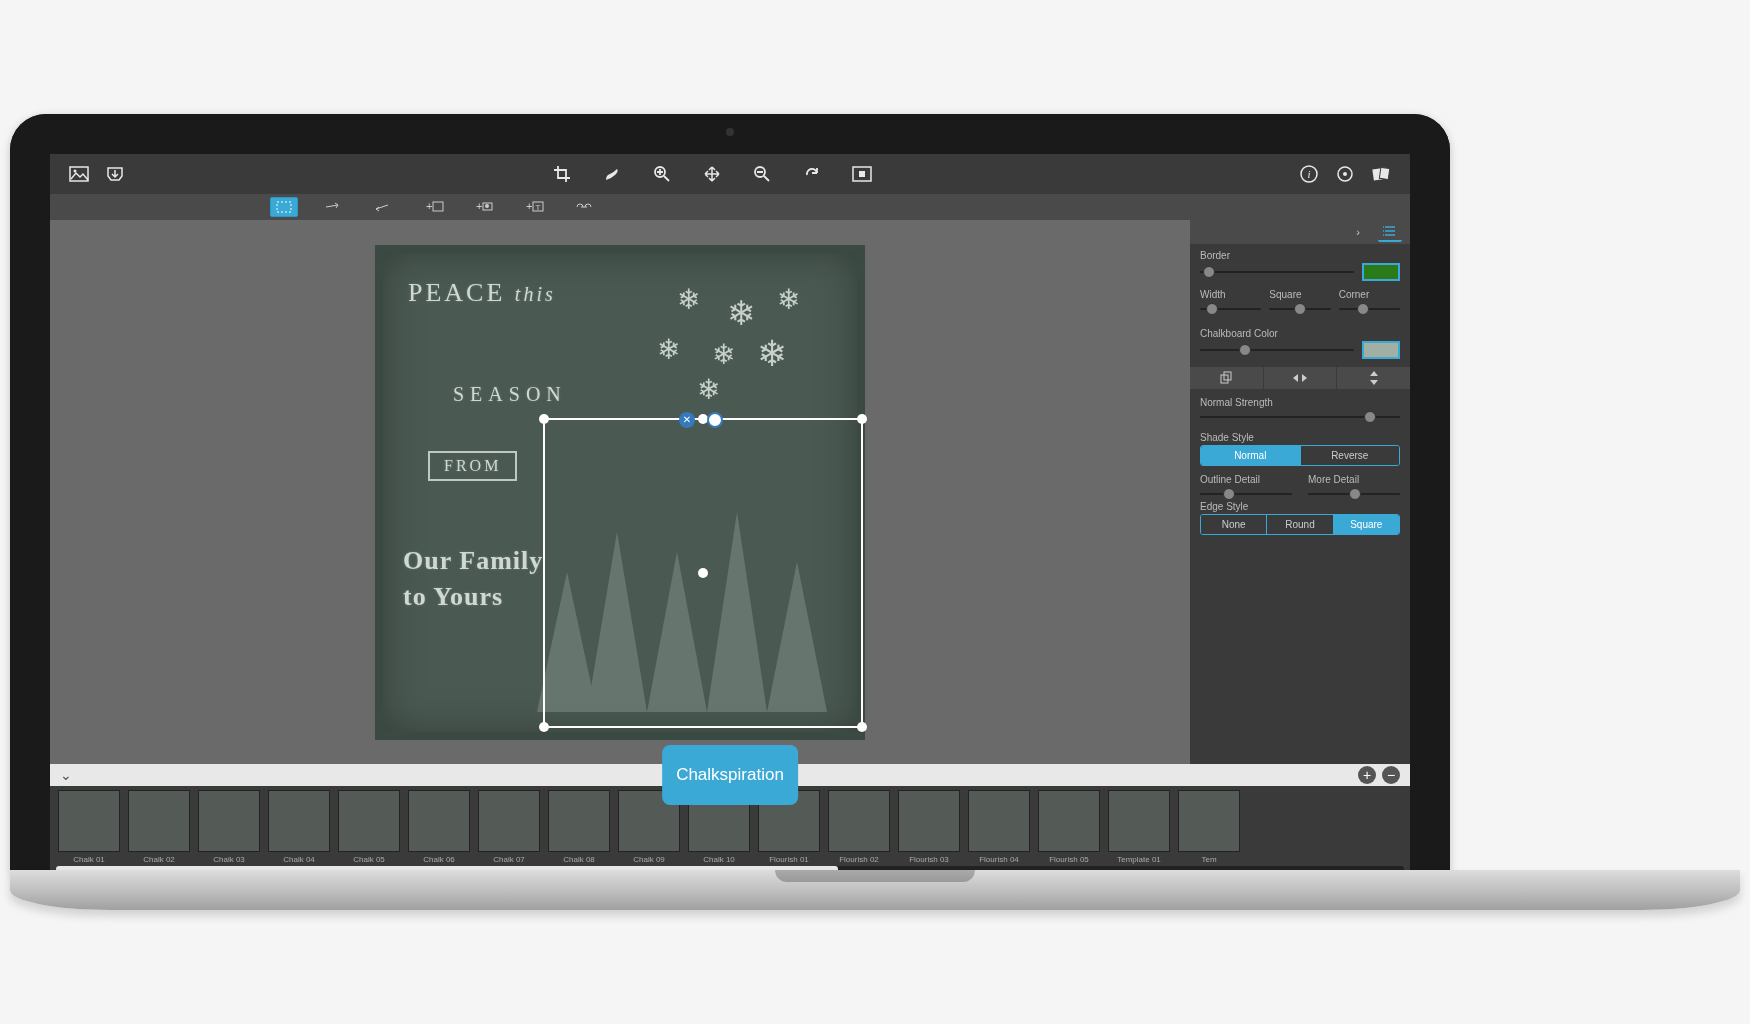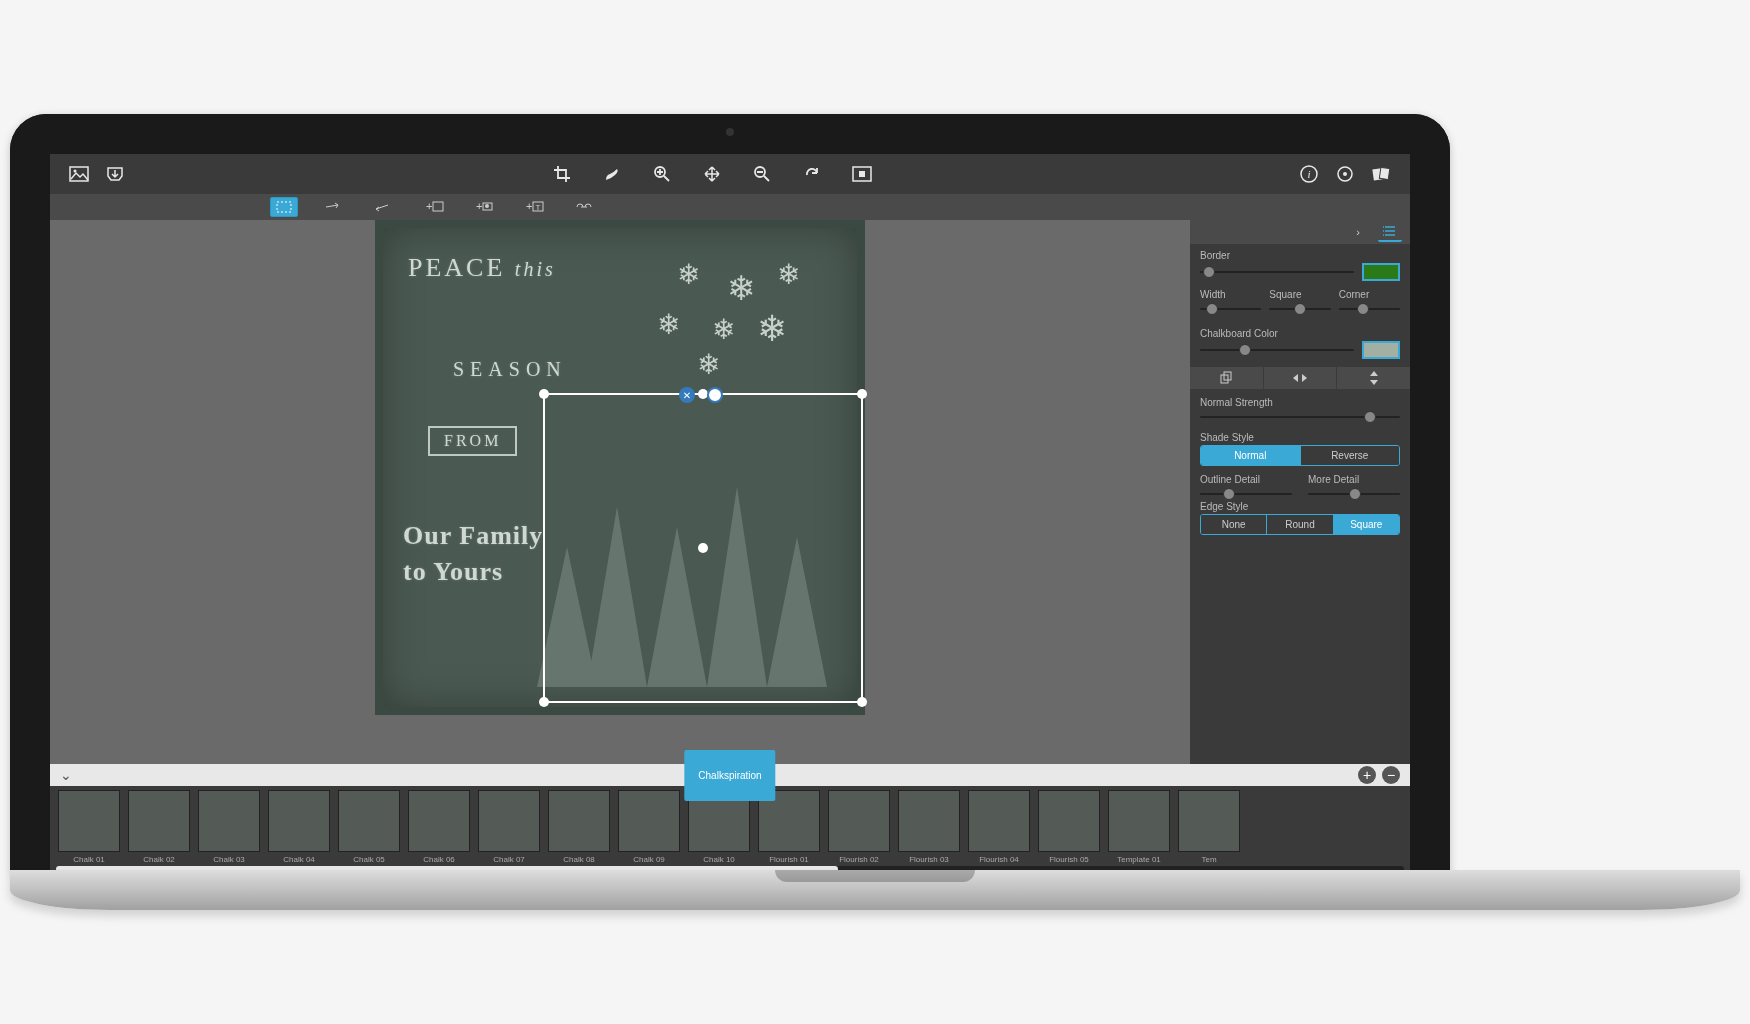--- a/index.html
+++ b/index.html
@@ -91,20 +91,21 @@
 .secondary-toolbar .tool.active { background:#3aa9d6; border:1px solid #2a99c6; }
 .main-area {
   flex: 1;
   display: flex;
   overflow: hidden;
 }
 .canvas-area {
   flex: 1;
   background: #6a6a6a;
   display:flex;
+  align-items:center;
   justify-content:center;
   position: relative;
 }
 .chalkboard {
   width: 490px;
   height: 495px;
   background: #4a5a52;
   border: 8px solid #3a4a42;
   position: relative;
   box-shadow: inset 0 0 40px rgba(0,0,0,0.3);
@@ -190,22 +191,22 @@
   position:relative;
 }
 .thumb-header .chevron { color:#555; cursor:pointer; font-size:14px;}
 .thumb-header .title {
   position:absolute;
   left:50%;
   transform:translateX(-50%);
   background: #3aa9d6;
   color:#fff;
   padding: 20px 14px;
-  font-size:10px;
-  border-radius:2px;
+  font-size:17px;
+  border-radius:8px;
   cursor:pointer;
 }
 .thumb-header .circ-btn { width:18px;height:18px;border-radius:50%;background:#555;color:#fff;display:flex;align-items:center;justify-content:center;font-size:14px;cursor:pointer;margin-left:6px;}
 .thumb-header .right { margin-left:auto; display:flex; }
 .thumb-strip {
   flex:1;
   display:flex;
   gap:4px;
   padding: 4px 6px 0 6px;
   overflow-x:hidden;

